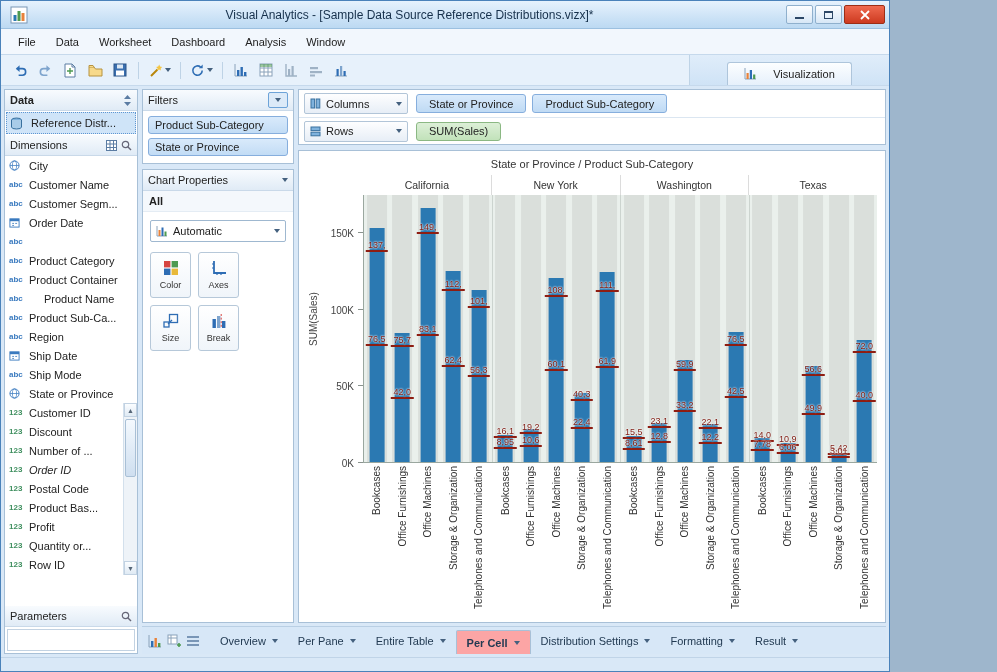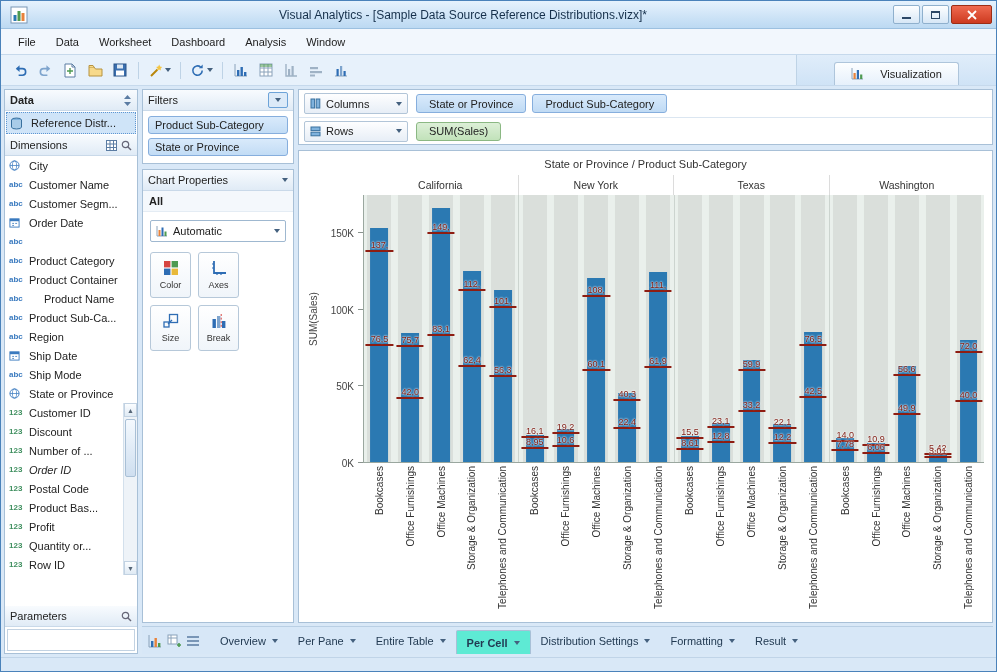--- a/index.html
+++ b/index.html
@@ -1,17 +1,17 @@
 <!DOCTYPE html>
 <html><head>
 <meta charset="utf-8">
 <style>
   html,body{margin:0;padding:0;background:#9eb6cc;}
   *{box-sizing:border-box;}
-  .window{width:997px;height:672px;border:1px solid #4a82ba;display:flex;flex-direction:column;
+  .window{width:890px;height:672px;border:1px solid #4a82ba;display:flex;flex-direction:column;
     background:#d9e8f7;font-family:"Liberation Sans",sans-serif;font-size:11px;color:#222;overflow:hidden;}
 
   
   .titlebar{flex:0 0 28px;display:flex;align-items:center;background:linear-gradient(#e6f2fd,#bcd9f2);
     border-bottom:1px solid #9cc0e0;padding:0 4px;}
   .app-icon{width:18px;height:18px;margin:0 5px;flex:0 0 18px;}
   .title{flex:1;text-align:center;font-size:12px;color:#16304b;white-space:nowrap;overflow:hidden;}
   .win-controls{display:flex;gap:2px;}
   .win-btn{width:27px;height:19px;border:1px solid #8fb0cd;border-radius:2px;
     background:linear-gradient(#fdfeff,#d7e7f6);display:flex;align-items:center;justify-content:center;}
@@ -113,21 +113,21 @@
   .xgroup{flex:1;display:flex;border-left:1px solid transparent;min-width:0;}
   .xslot{flex:1;display:flex;justify-content:center;align-items:flex-start;overflow:hidden;min-width:0;}
   .xlab{writing-mode:vertical-rl;transform:rotate(180deg);font-size:10px;color:#333;white-space:nowrap;margin-top:3px;}
 
   
   .right-wrap{flex:1;display:flex;flex-direction:column;min-width:0;min-height:0;}
   .content-row{flex:1;display:flex;gap:4px;min-height:0;}
   .bottom-tabs{flex:0 0 28px;display:flex;align-items:stretch;background:#d7e7f7;border-top:1px solid #b9cfe4;padding:0 4px;gap:2px;margin-top:3px;}
   .bt-icons{display:flex;align-items:center;gap:5px;padding:0 8px 0 2px;}
   .btab{display:flex;align-items:center;gap:6px;padding:0 10px;color:#223a52;}
-  .btab.active{background:#5eead4;border:1px solid #a8c0d7;border-bottom:none;font-weight:bold;margin-top:3px;border-radius:2px 2px 0 0;}
+  .btab.active{background:#fca5a5;border:1px solid #a8c0d7;border-bottom:none;font-weight:bold;margin-top:3px;border-radius:2px 2px 0 0;}
 
   .statusbar{flex:0 0 14px;background:#d9e8f7;border-top:1px solid #c0d4e8;}
 </style>
 </head>
 <body>
 
 <div class="window">
 
   <div class="titlebar">
     <span class="app-icon">
@@ -579,22 +579,22 @@
                   <div class="ytick-mark" style="bottom: 76.5714px;"></div>
                   <div class="ytick-label" style="bottom: 147.143px;">100K</div>
                   <div class="ytick-mark" style="bottom: 153.143px;"></div>
                   <div class="ytick-label" style="bottom: 223.714px;">150K</div>
                   <div class="ytick-mark" style="bottom: 229.714px;"></div>
                 </div>
               <div class="plot-main">
                 <div class="state-headers">
                     <div class="sh-cell">California</div>
                     <div class="sh-cell">New York</div>
+                    <div class="sh-cell">Washington</div>
                     <div class="sh-cell">Texas</div>
-                    <div class="sh-cell">Washington</div>
                   </div>
                 <div class="panes">
                     <div class="pane">
                       <div class="slot">
                         <div class="band"></div>
                         <div class="bar" style="height: 234.309px;"></div>
                         <div class="refline" style="bottom: 209.878px;"></div>
                         <div class="reflabel" style="bottom: 211.878px;">137,</div>
                         <div class="refline" style="bottom: 116.154px;"></div>
                         <div class="reflabel" style="bottom: 118.154px;">76,5</div>

